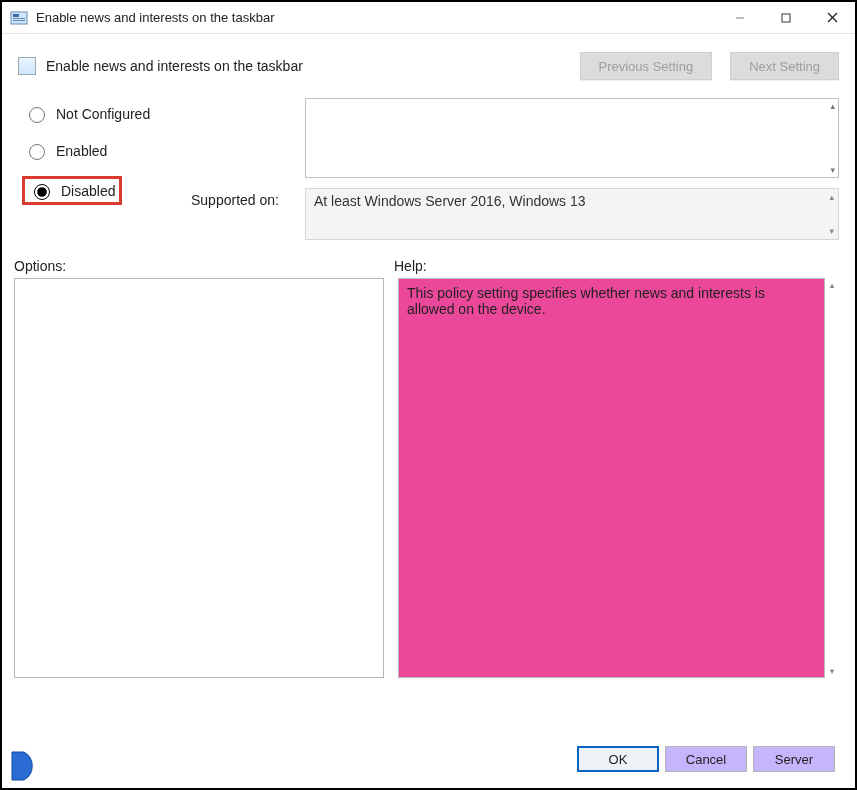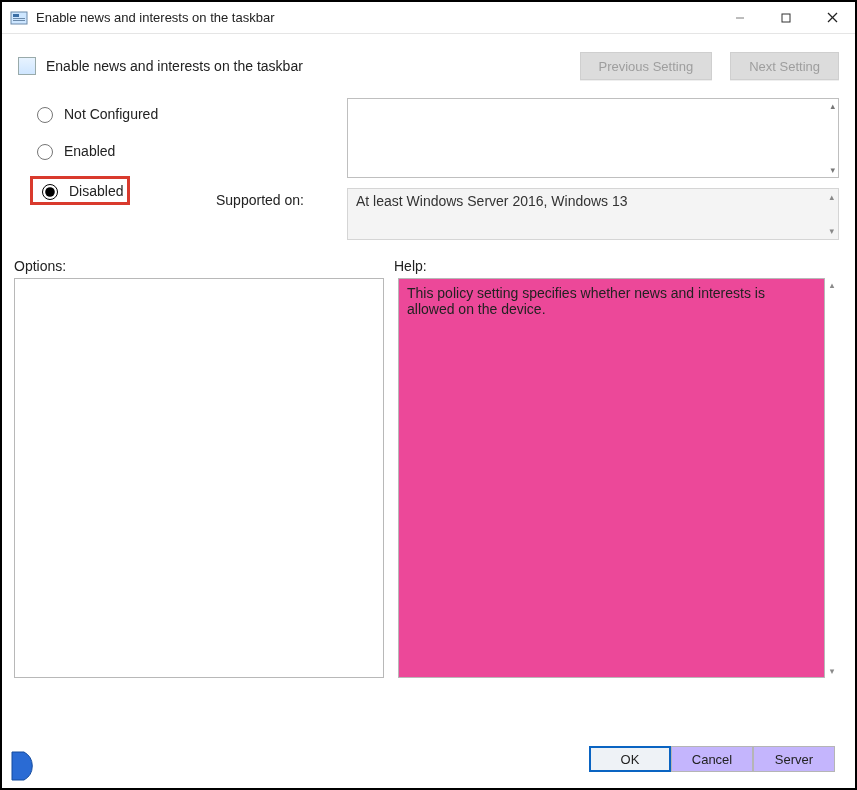--- a/index.html
+++ b/index.html
@@ -66,22 +66,22 @@
     display: inline-flex;
     align-items: center;
     margin-left: 8px;
     box-shadow: 0 1px 0 #eee;
   }
 
   
   .config-area {
     display: grid;
     grid-template-columns: 165px 110px 1fr;
-    column-gap: 21px;
-    padding: 0 16px 0 28px;
+    column-gap: 4px;
+    padding: 0 16px 0 20px;
   }
 
   .radios {
     grid-column: 1;
     grid-row: 1 / span 2;
     display: flex;
     flex-direction: column;
     gap: 14px;
     padding-top: 4px;
   }
@@ -192,21 +192,21 @@
     font-size: 9px;
     padding: 2px 0;
   }
 
   
   .button-row {
     position: absolute;
     right: 20px;
     bottom: 16px;
     display: flex;
-    gap: 0;
+    gap: 6px;
     justify-content: center;
   }
   .button-row .dlgbtn {
     width: 82px;
     height: 26px;
     background: #c4b5fd;
     border: 1px solid #b5b5b5;
     font-size: 13px;
     color: #222;
     display: inline-flex;

